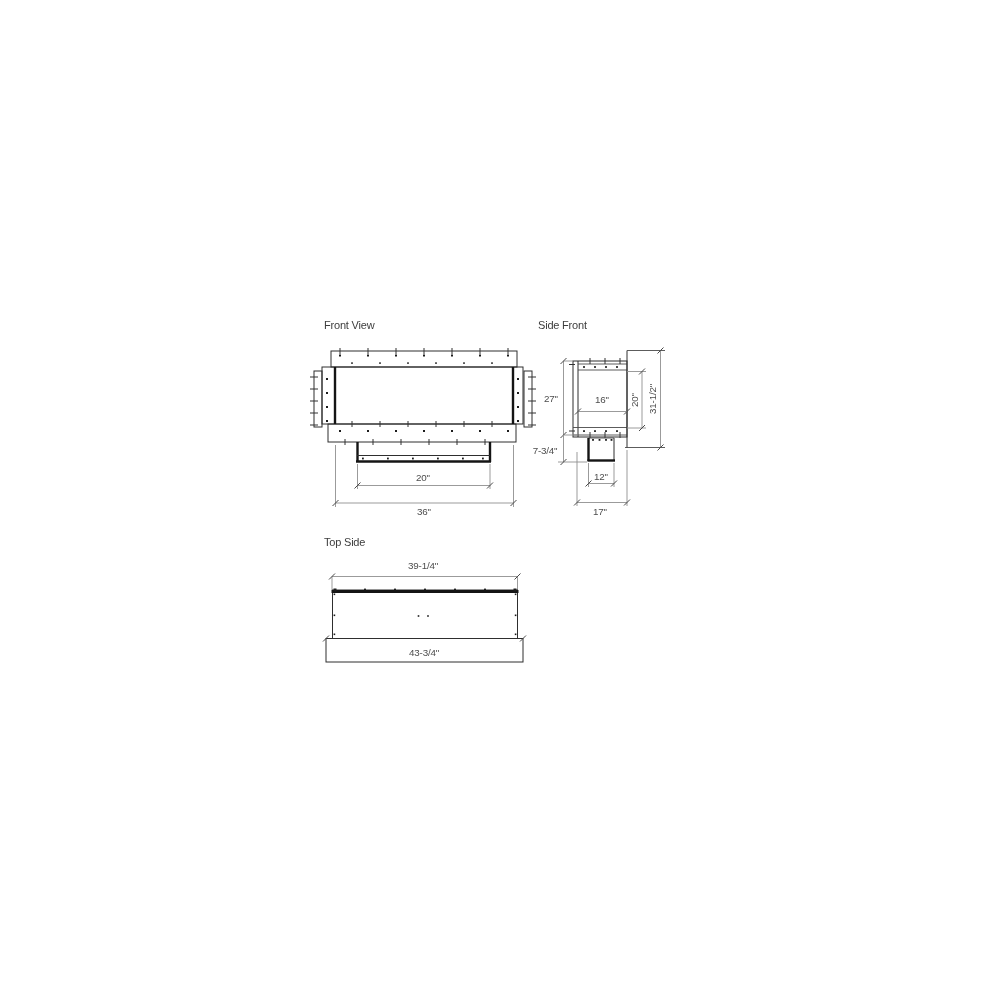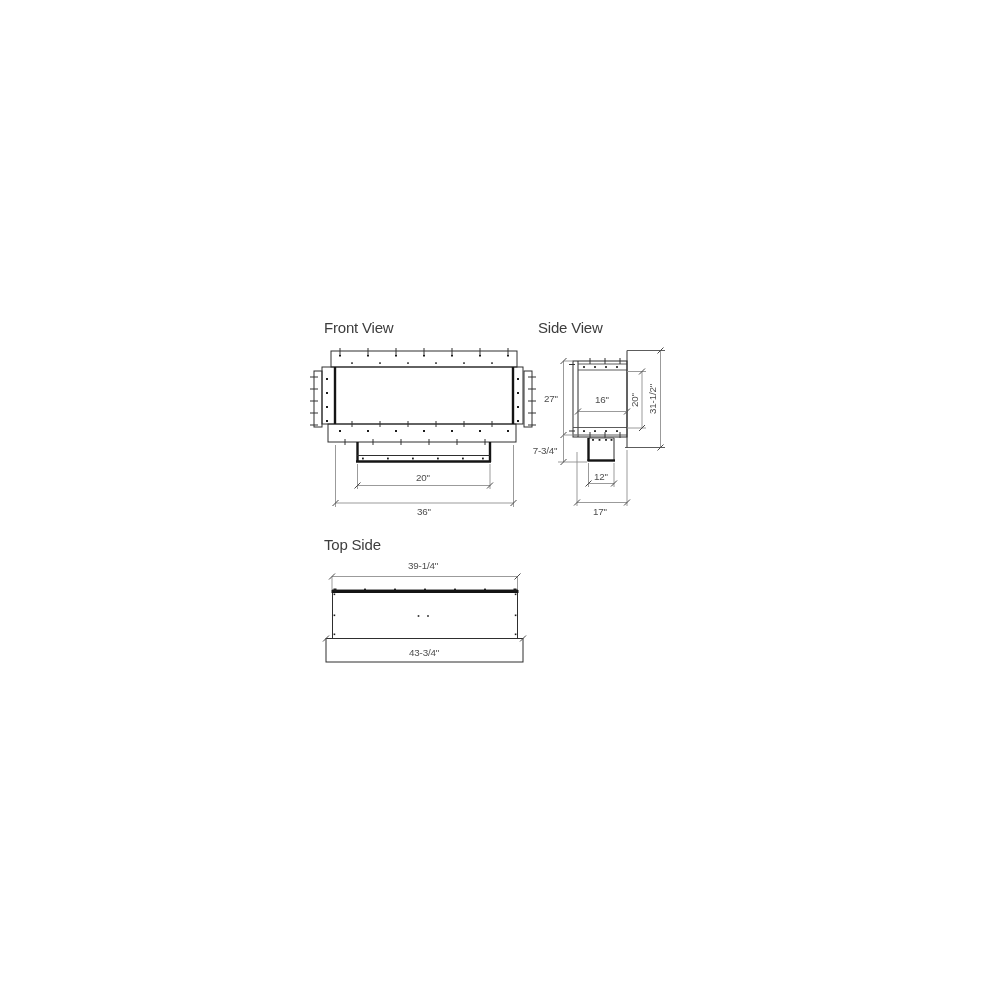--- a/index.html
+++ b/index.html
@@ -14,21 +14,21 @@
   .ln{stroke:#2e2e2e;stroke-width:1;fill:none;}
   .thin{stroke:#4a4a4a;stroke-width:0.9;fill:none;}
   .thick{stroke:#141414;stroke-width:2.4;fill:none;}
   .xthick{stroke:#141414;stroke-width:3;fill:none;}
   .dim{stroke:#909090;stroke-width:0.9;fill:none;}
   .tick{stroke:#333333;stroke-width:1;}
   .slash{stroke:#4a4a4a;stroke-width:1;}
   .dot{fill:#1c1c1c;}
   .view-title{
     position:absolute;
-    font-size:15px;
+    font-size:11px;
     color:#3d3d3d;
     letter-spacing:-0.2px;
     white-space:nowrap;
   }
   .lbl{
     position:absolute;
     font-size:9.8px;
     color:#4d4d4d;
     letter-spacing:-0.2px;
     white-space:nowrap;
@@ -248,21 +248,21 @@
       <rect x="417.7" y="615.2" width="1.6" height="1.6" class="dot"></rect>
       <rect x="427.2" y="615.2" width="1.6" height="1.6" class="dot"></rect>
 
       <rect x="326" y="638.5" width="197" height="23.5" class="ln"></rect>
       <line x1="323" y1="641.5" x2="329" y2="635.5" class="slash"></line>
       <line x1="520" y1="641.5" x2="526" y2="635.5" class="slash"></line>
     </g>
   </svg>
 
   <span class="view-title" style="left:324px;top:319px;">Front View</span>
-  <span class="view-title" style="left:538px;top:319px;">Side View</span>
+  <span class="view-title" style="left:538px;top:319px;">Side Front</span>
   <span class="view-title" style="left:324px;top:536px;">Top Side</span>
 
   <span class="lbl" style="left:423px;top:477px;">20"</span>
   <span class="lbl" style="left:424px;top:511px;">36"</span>
 
   <span class="lbl" style="left:551px;top:398px;">27"</span>
   <span class="lbl" style="left:545px;top:450px;">7-3/4"</span>
   <span class="lbl" style="left:602px;top:399px;">16"</span>
   <span class="lbl rot" style="left:634px;top:400px;">20"</span>
   <span class="lbl rot" style="left:652px;top:399px;">31-1/2"</span>

